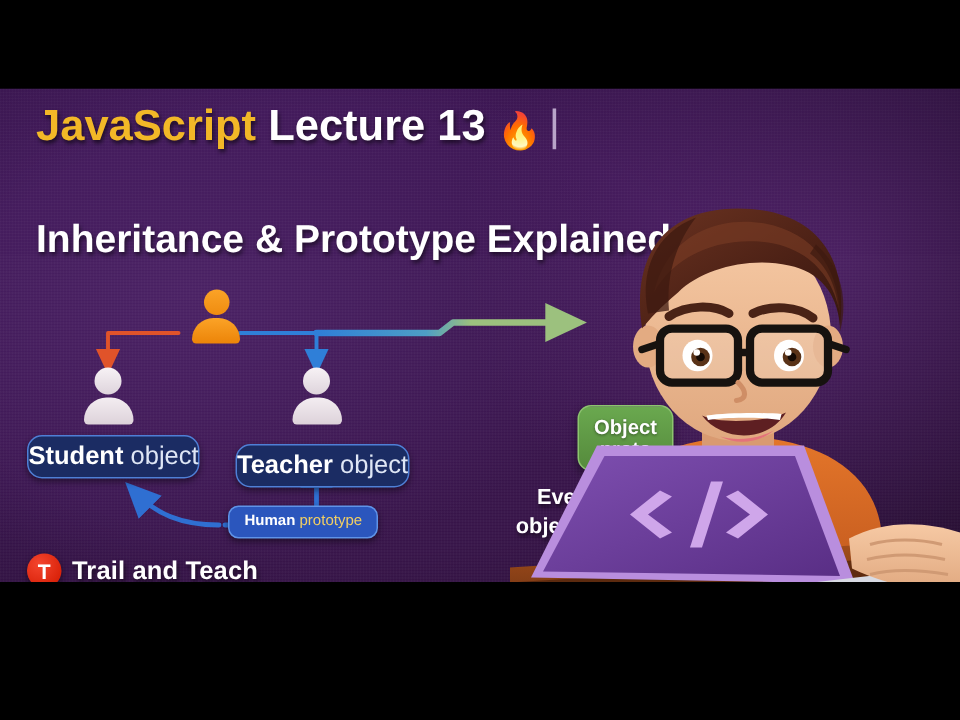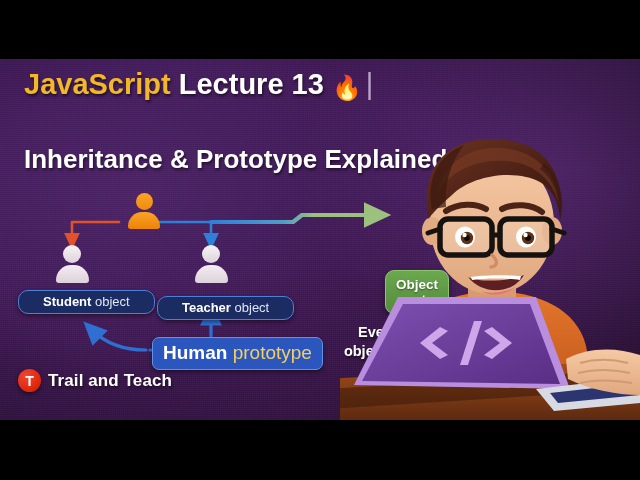--- a/index.html
+++ b/index.html
@@ -1,20 +1,20 @@
 <!DOCTYPE html>
 <html><head>
 <meta charset="utf-8">
 <style>
   * { margin:0; padding:0; box-sizing:border-box; }
   html,body{
     width:640px;height:480px;overflow:hidden;background:#000;
     font-family:"Liberation Sans", sans-serif;
   }
-  #stage{position:relative;width:640px;height:480px;background:#000;overflow:hidden;}
+  #stage{position:relative;width:640px;height:388px;background:#000;overflow:hidden;}
 
   
   .bar{position:absolute;left:0;width:640px;background:#000;z-index:40;}
   .bar.top{top:0;height:59px;}
   .bar.bottom{top:420px;height:60px;}
 
   
   #thumb{
     position:absolute;left:0;top:59px;width:640px;height:361px;
     background:
@@ -51,25 +51,25 @@
   
   #diagram{position:absolute;left:0;top:0;width:640px;height:361px;z-index:10;}
   .dsvg{position:absolute;left:0;top:0;width:640px;height:361px;overflow:visible;}
 
   .person{position:absolute;z-index:11;}
   .p-head{border-radius:50%;margin:0 auto;}
   .p-body{border-radius:36px 36px 7px 7px;margin:2px auto 0;}
 
   .pill{
     position:absolute;z-index:13;white-space:nowrap;
-    font-size:13px;padding:3px 24px 4px;border-radius:10px;
+    font-size:17px;padding:3px 0 4px;border-radius:10px;
     box-shadow:0 2px 4px rgba(0,0,0,.45);
   }
   .pill.dark{background:#1b2c63;border:1.6px solid #4f7fd6;}
-  .pill.bright{background:#2b56bd;border:1.6px solid #5f93e8;border-radius:7px;padding:4px 10px 5px;font-size:19px;}
+  .pill.bright{background:#2b56bd;border:1.6px solid #5f93e8;border-radius:7px;padding:4px 10px 5px;font-size:10px;}
   .pill b{color:#ffffff;font-weight:bold;}
   .pill .sub{color:#dfe6f5;font-weight:normal;}
   .pill .subgold{color:#f2cf63;font-weight:normal;}
 
   #objproto{
     position:absolute;z-index:13;left:385px;top:211px;width:64px;height:44px;
     background:linear-gradient(180deg,#6aa84f 0%,#558a3c 100%);
     border:1.5px solid #8cc46e;border-radius:9px;
     color:#fff;font-size:13.5px;font-weight:bold;line-height:1.12;
     display:flex;flex-direction:column;align-items:center;justify-content:center;

